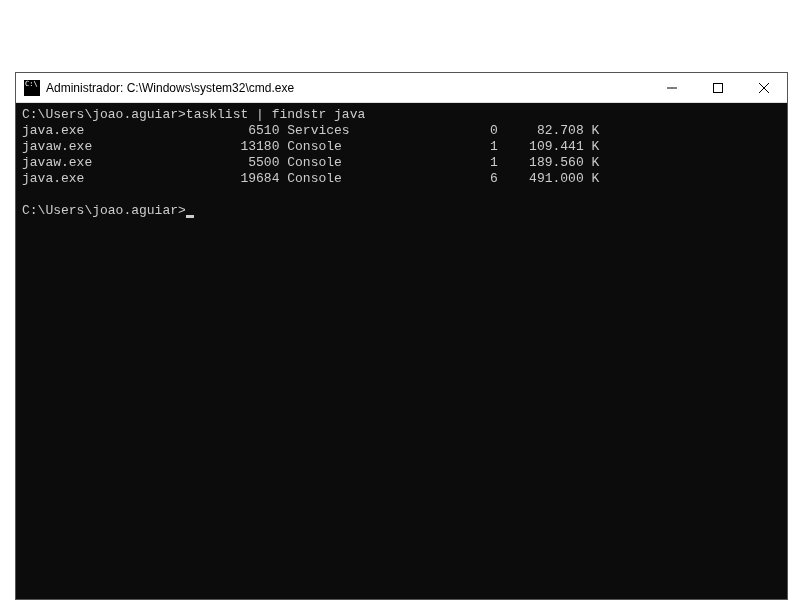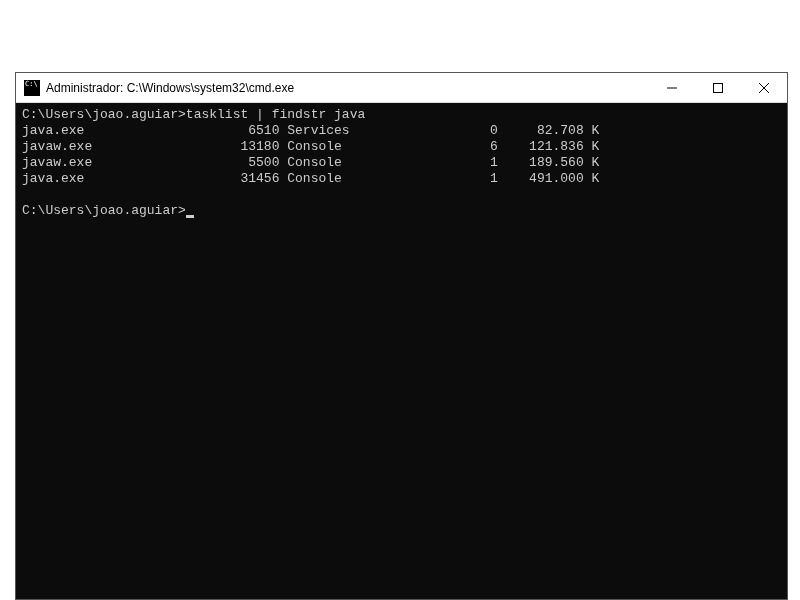--- a/index.html
+++ b/index.html
@@ -123,18 +123,18 @@
       <div class="titlebar-btn close">
         <svg viewBox="0 0 10 10">
             <line x1="0" y1="0" x2="10" y2="10" stroke="currentColor" stroke-width="1"></line>
             <line x1="10" y1="0" x2="0" y2="10" stroke="currentColor" stroke-width="1"></line>
           </svg>
       </div>
     </div>
   </div>
   <div class="console"><span class="prompt-line"><span>C:\Users\joao.aguiar&gt;</span><span>tasklist | findstr java</span></span>
 <span>java.exe                     6510 Services                  0     82.708 K</span>
-<span>javaw.exe                   13180 Console                   6    121.836 K</span>
+<span>javaw.exe                   13180 Console                   1    109.441 K</span>
 <span>javaw.exe                    5500 Console                   1    189.560 K</span>
-<span>java.exe                    31456 Console                   1    491.000 K</span>
+<span>java.exe                    19684 Console                   6    491.000 K</span>
 
 <span class="prompt-line"><span>C:\Users\joao.aguiar&gt;</span></span><span class="cursor"></span></div>
 </div>
 
 </body></html>

